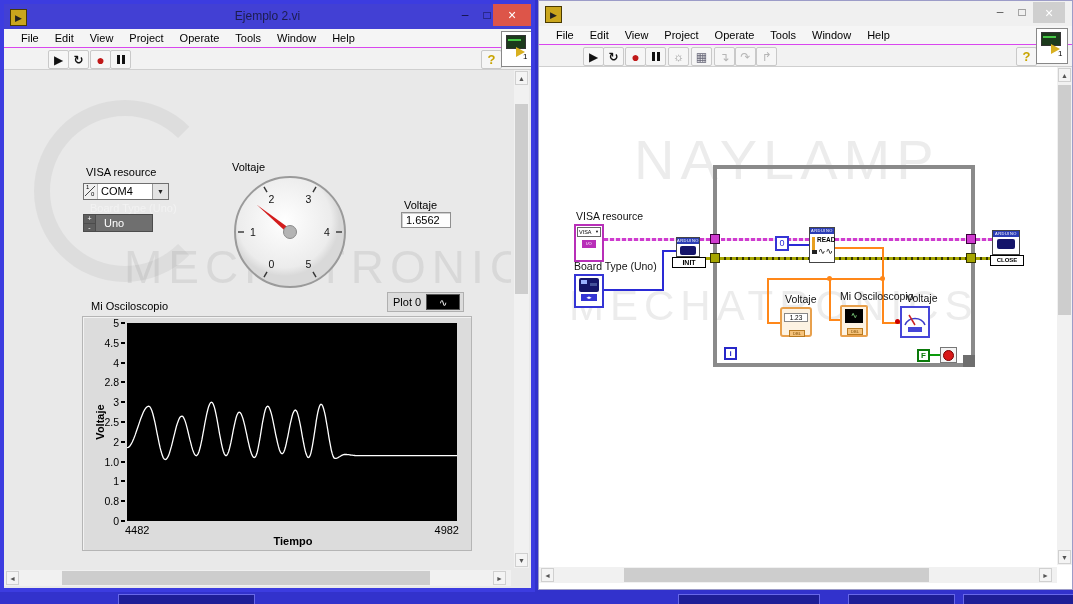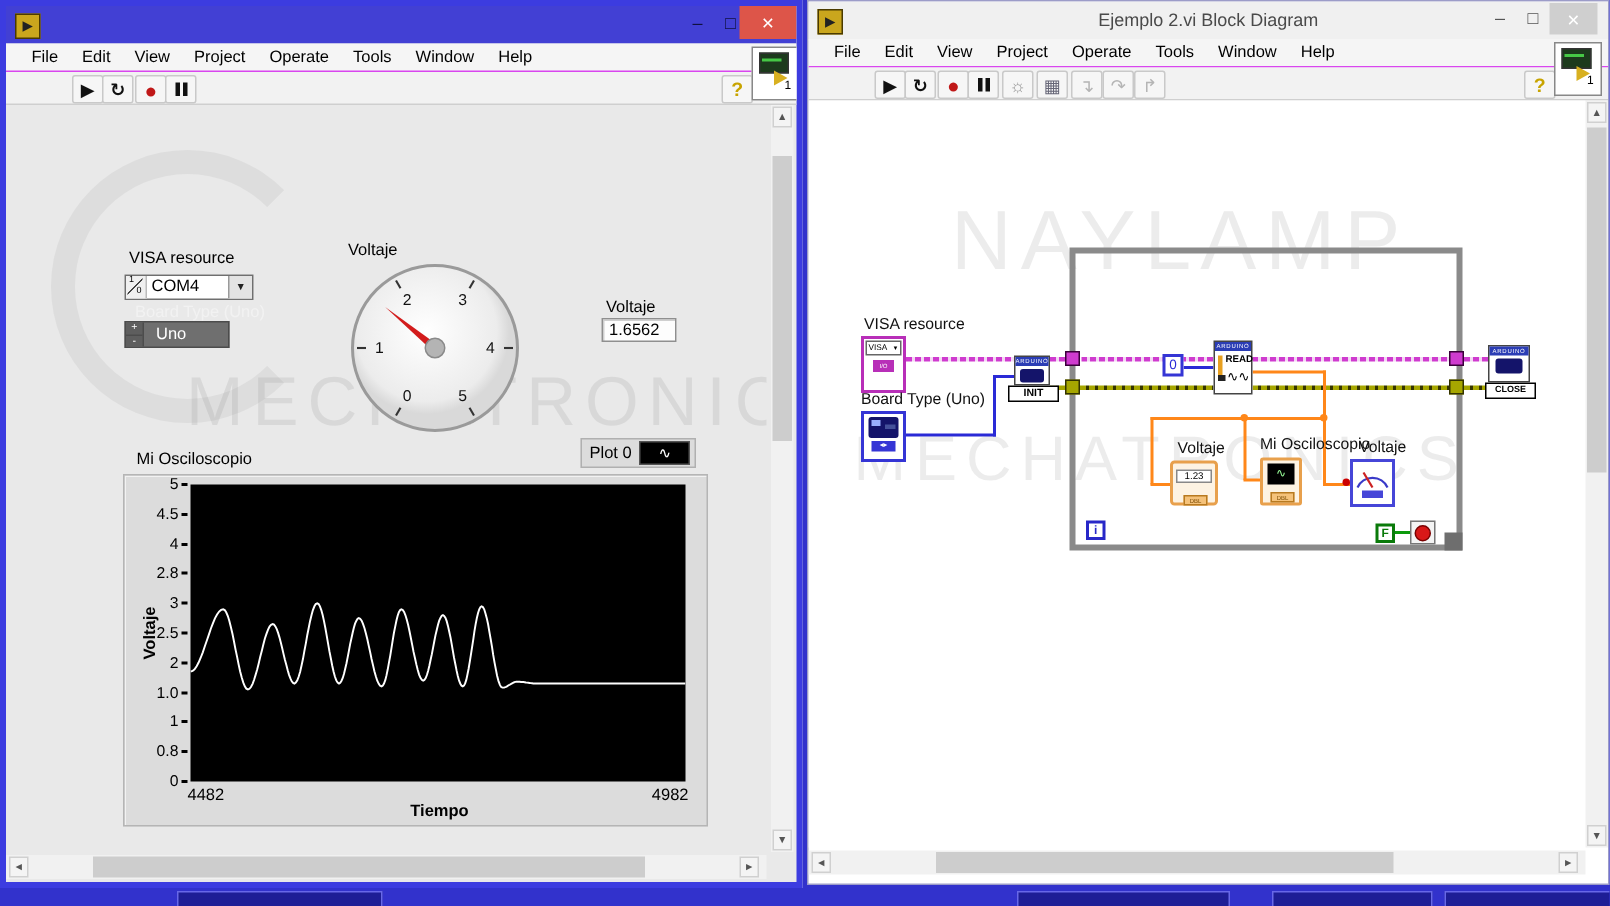--- a/index.html
+++ b/index.html
@@ -37,20 +37,21 @@
   .wm{position:absolute;font-weight:normal;color:rgba(110,110,110,0.13);letter-spacing:6px;pointer-events:none;}
 </style>
 </head>
 <body>
 
 <div class="win" style="left:0;width:535px;height:592px;background:#e9e9e9;border:4px solid #3c3ce0;box-sizing:border-box;">
 
   <div class="titlebar" style="background:#4240d4;">
     <span class="a" style="left:6px;top:5px;width:15px;height:15px;background:#caa61d;border:1px solid #4a3a00;color:#222;
                  font-size:9px;display:flex;align-items:center;justify-content:center;">▶</span>
+    <span class="a" style="left:0;right:0;top:5px;text-align:center;color:#1c1c4e;font-size:12px;">Ejemplo 2.vi</span>
     <span class="winbtn a" style="left:450px;top:2px;color:#101040;">–</span>
     <span class="winbtn a" style="left:472px;top:2px;color:#101040;">□</span>
     <span class="winbtn a" style="left:489px;top:0;width:38px;height:22px;background:#dd5549;color:#fff;font-size:14px;">×</span>
   </div>
 
   <div class="menubar" style="top:25px;">
       <span class="mi">File</span>
       <span class="mi">Edit</span>
       <span class="mi">View</span>
       <span class="mi">Project</span>
@@ -212,21 +213,20 @@
     <span class="a thumb" style="left:58px;top:1px;width:368px;"></span>
     <span class="scroll-arrow a" style="left:489px;top:1px;font-size:7px;">►</span>
   </div>
 </div>
 
 <div class="win" style="left:538px;width:535px;height:590px;background:#fff;border:1px solid #9c9cc8;box-sizing:border-box;">
 
   <div class="titlebar" style="background:#f0f0f0;border-bottom:1px solid #dcdcdc;">
     <span class="a" style="left:6px;top:5px;width:15px;height:15px;background:#caa61d;border:1px solid #4a3a00;color:#222;
                  font-size:9px;display:flex;align-items:center;justify-content:center;">▶</span>
-    <span class="a" style="left:0;right:0;top:5px;text-align:center;color:#4a4a4a;font-size:12px;">Ejemplo 2.vi Block Diagram</span>
     <span class="winbtn a" style="left:450px;top:2px;color:#555;">–</span>
     <span class="winbtn a" style="left:472px;top:2px;color:#555;">□</span>
     <span class="winbtn a" style="left:494px;top:1px;width:32px;height:21px;background:#cfcfcf;color:#fff;font-size:14px;">×</span>
   </div>
 
   <div class="menubar" style="top:25px;">
       <span class="mi">File</span>
       <span class="mi">Edit</span>
       <span class="mi">View</span>
       <span class="mi">Project</span>

